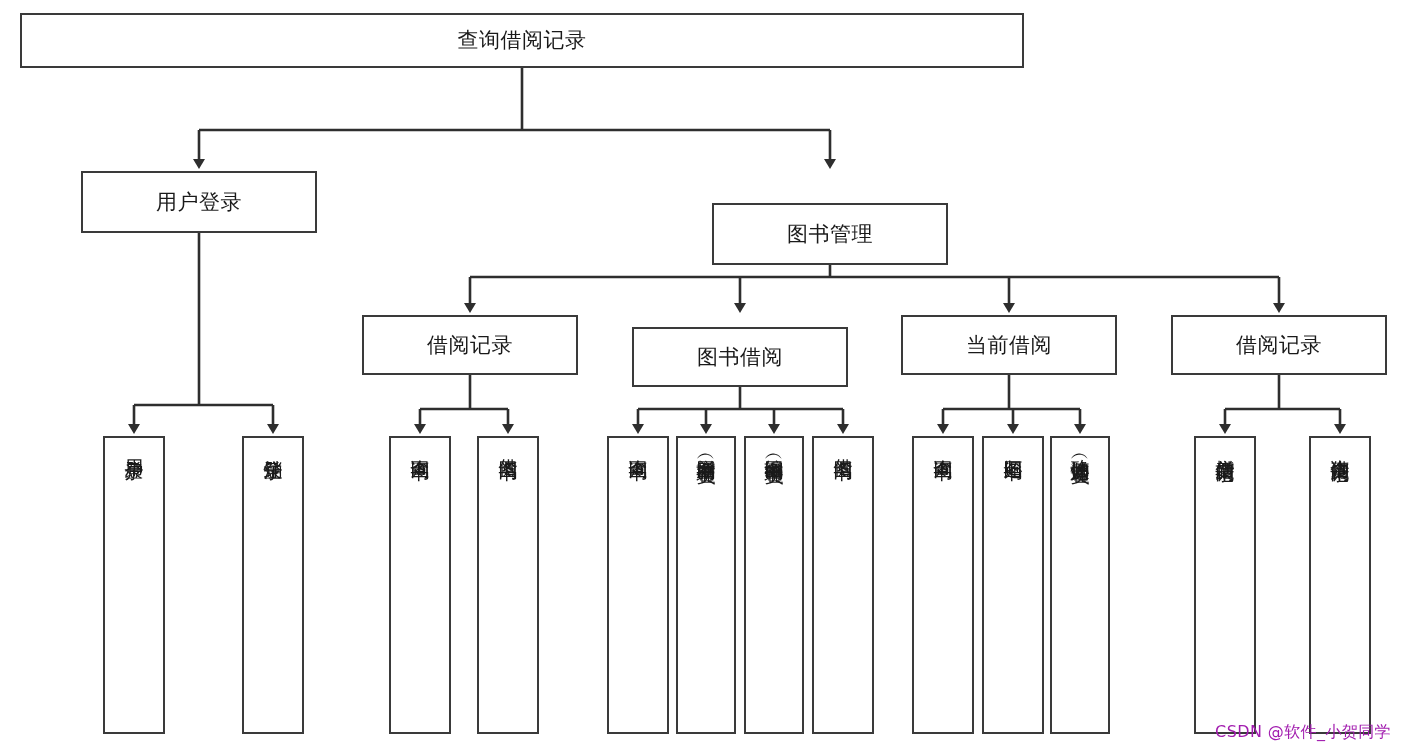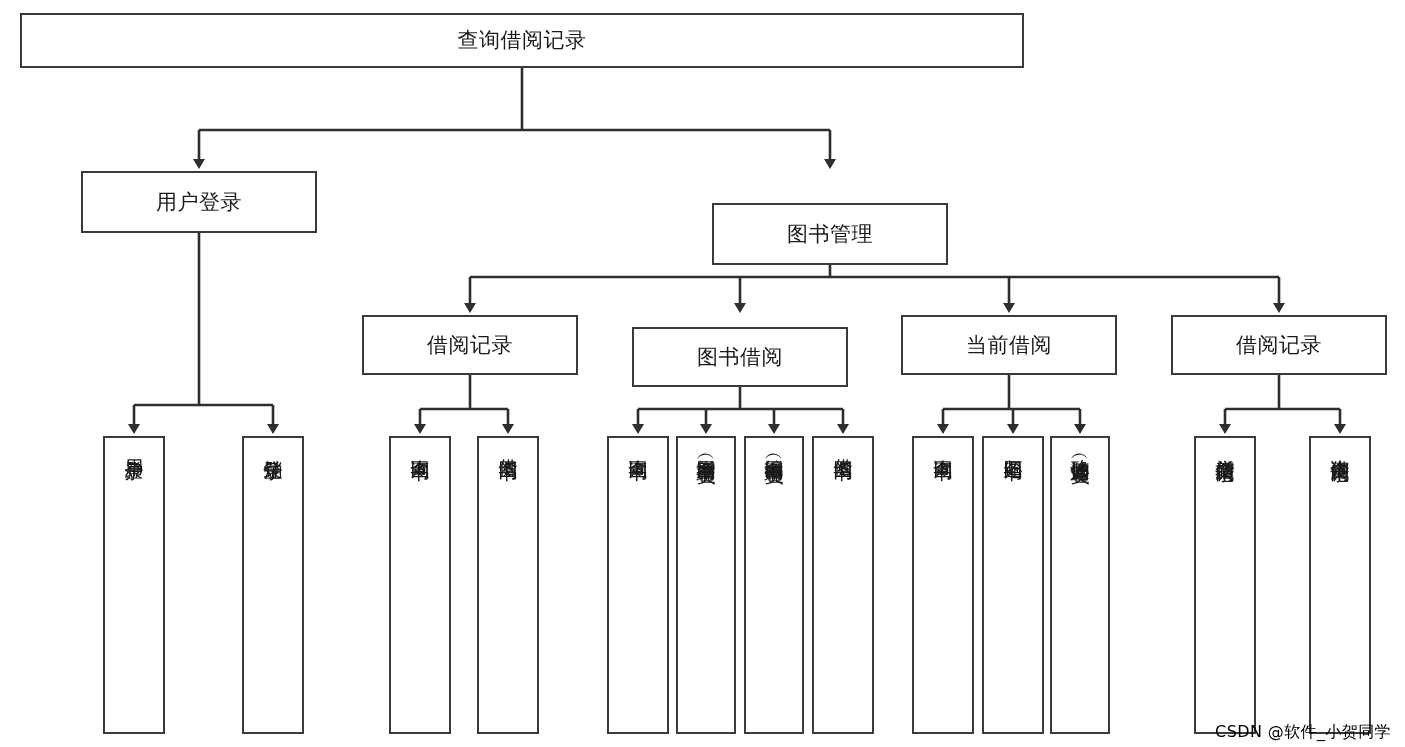--- a/index.html
+++ b/index.html
@@ -63,21 +63,21 @@
     font-size: 19px;
     line-height: 1.05;
     letter-spacing: 1px;
     max-height: 100%;
   }
   #watermark {
     position: absolute;
     right: 14px;
     bottom: 4px;
     font-size: 16px;
-    color: #000000;
+    color: #a21caf;
     font-family: "DejaVu Sans", "Liberation Sans", sans-serif;
     white-space: nowrap;
     z-index: 3;
     letter-spacing: 0.4px;
   }
 </style>
 </head>
 <body>
 
 <div id="canvas">

